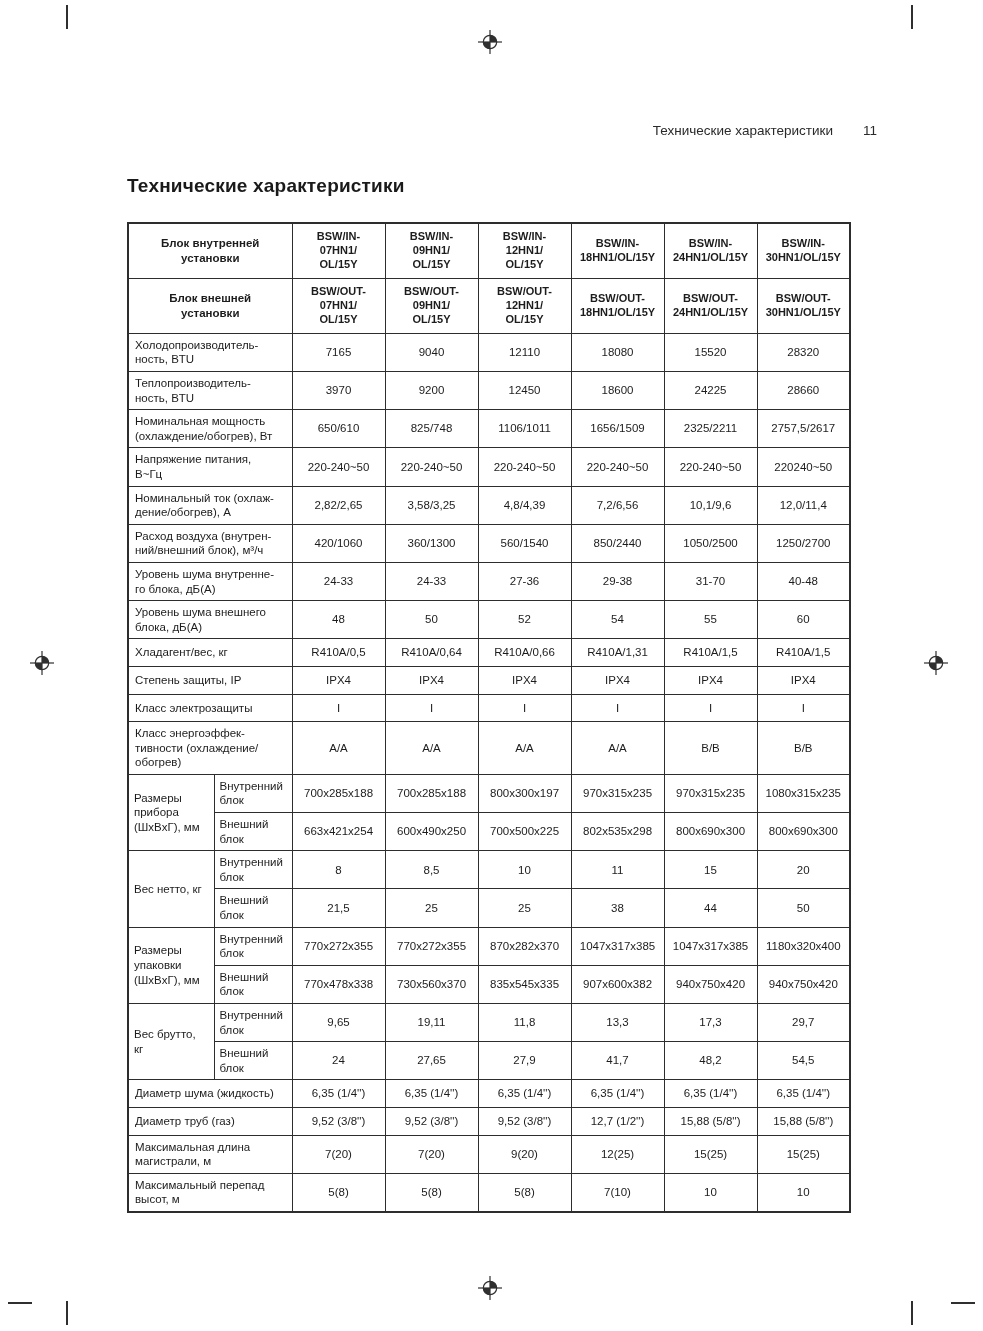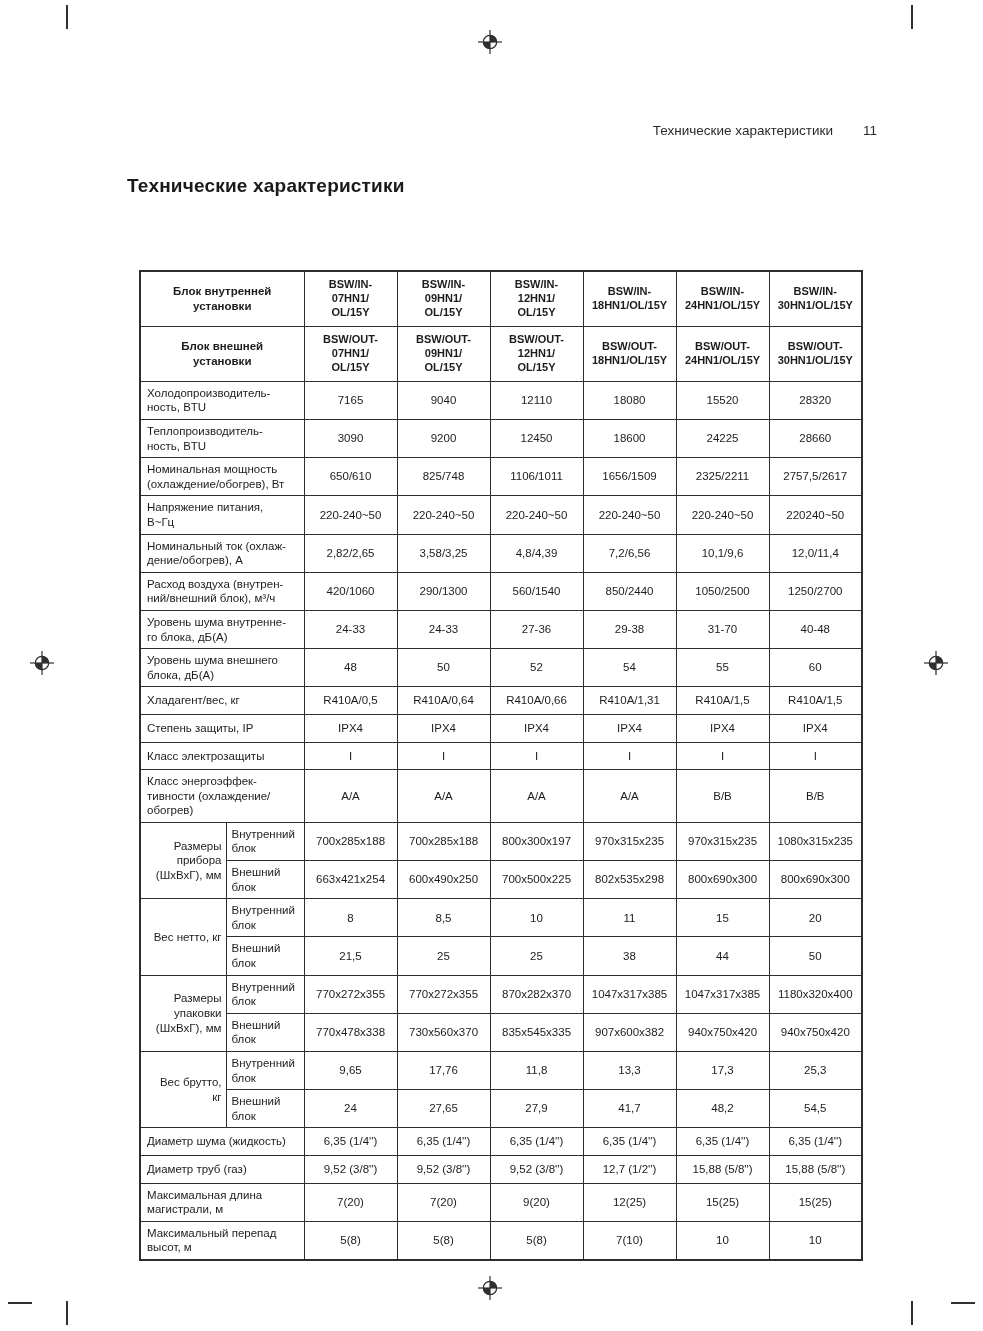--- a/index.html
+++ b/index.html
@@ -18,43 +18,42 @@
     display:flex; align-items:baseline; gap:30px;
     font-size:13.5px; color:#2a2a2a;
   }
   
   .page-title {
     position:absolute; top:175px; left:127px;
     font-size:19px; font-weight:bold; color:#1a1a1a; letter-spacing:.2px;
   }
   
   table.spec-table {
-    position:absolute; top:222px; left:139px; width:722px;
+    position:absolute; top:222px; left:127px; width:722px;
     border-collapse:collapse; table-layout:fixed;
     font-size:11.5px; color:#1c1c1c;
     border:2px solid #2d2d2d;
-    margin-top:48px;
   }
   .spec-table th, .spec-table td {
     border:1px solid #2d2d2d;
     vertical-align:middle;
     white-space:pre-line;
     line-height:1.27;
     overflow:hidden;
   }
   .spec-table th.head-label {
     font-weight:bold; text-align:center; padding:7px 4px; font-size:11.5px;
   }
   .spec-table th.model-cell {
     font-weight:bold; text-align:center; padding:6px 2px; font-size:11px;
   }
   .spec-table td.label-cell {
     text-align:left; padding:4px 4px 4px 6px;
   }
-  .spec-table td.group-label { padding-left:5px;text-align:right; }
+  .spec-table td.group-label { padding-left:5px; }
   .spec-table td.sub-label   { padding-left:5px; }
   .spec-table td.value-cell {
     text-align:center; padding:6px 2px;
   }
 </style>
 </head>
 <body>
 
 <div class="page">
 
@@ -153,21 +152,21 @@
           <td class="value-cell">7165</td>
           <td class="value-cell">9040</td>
           <td class="value-cell">12110</td>
           <td class="value-cell">18080</td>
           <td class="value-cell">15520</td>
           <td class="value-cell">28320</td>
         </tr>
         <tr>
           <td class="label-cell" colspan="2">Теплопроизводитель-
 ность, BTU</td>
-          <td class="value-cell">3090</td>
+          <td class="value-cell">3970</td>
           <td class="value-cell">9200</td>
           <td class="value-cell">12450</td>
           <td class="value-cell">18600</td>
           <td class="value-cell">24225</td>
           <td class="value-cell">28660</td>
         </tr>
         <tr>
           <td class="label-cell" colspan="2">Номинальная мощность
 (охлаждение/обогрев), Вт</td>
           <td class="value-cell">650/610</td>
@@ -194,21 +193,21 @@
           <td class="value-cell">3,58/3,25</td>
           <td class="value-cell">4,8/4,39</td>
           <td class="value-cell">7,2/6,56</td>
           <td class="value-cell">10,1/9,6</td>
           <td class="value-cell">12,0/11,4</td>
         </tr>
         <tr>
           <td class="label-cell" colspan="2">Расход воздуха (внутрен-
 ний/внешний блок), м³/ч</td>
           <td class="value-cell">420/1060</td>
-          <td class="value-cell">290/1300</td>
+          <td class="value-cell">360/1300</td>
           <td class="value-cell">560/1540</td>
           <td class="value-cell">850/2440</td>
           <td class="value-cell">1050/2500</td>
           <td class="value-cell">1250/2700</td>
         </tr>
         <tr>
           <td class="label-cell" colspan="2">Уровень шума внутренне-
 го блока, дБ(А)</td>
           <td class="value-cell">24-33</td>
           <td class="value-cell">24-33</td>
@@ -331,25 +330,25 @@
           <td class="value-cell">907x600x382</td>
           <td class="value-cell">940x750x420</td>
           <td class="value-cell">940x750x420</td>
         </tr>
         <tr>
           <td class="label-cell group-label" rowspan="2">Вес брутто,
 кг</td>
           <td class="label-cell sub-label">Внутренний
 блок</td>
           <td class="value-cell">9,65</td>
-          <td class="value-cell">17,76</td>
+          <td class="value-cell">19,11</td>
           <td class="value-cell">11,8</td>
           <td class="value-cell">13,3</td>
           <td class="value-cell">17,3</td>
-          <td class="value-cell">25,3</td>
+          <td class="value-cell">29,7</td>
         </tr>
         <tr>
           <td class="label-cell sub-label">Внешний
 блок</td>
           <td class="value-cell">24</td>
           <td class="value-cell">27,65</td>
           <td class="value-cell">27,9</td>
           <td class="value-cell">41,7</td>
           <td class="value-cell">48,2</td>
           <td class="value-cell">54,5</td>

